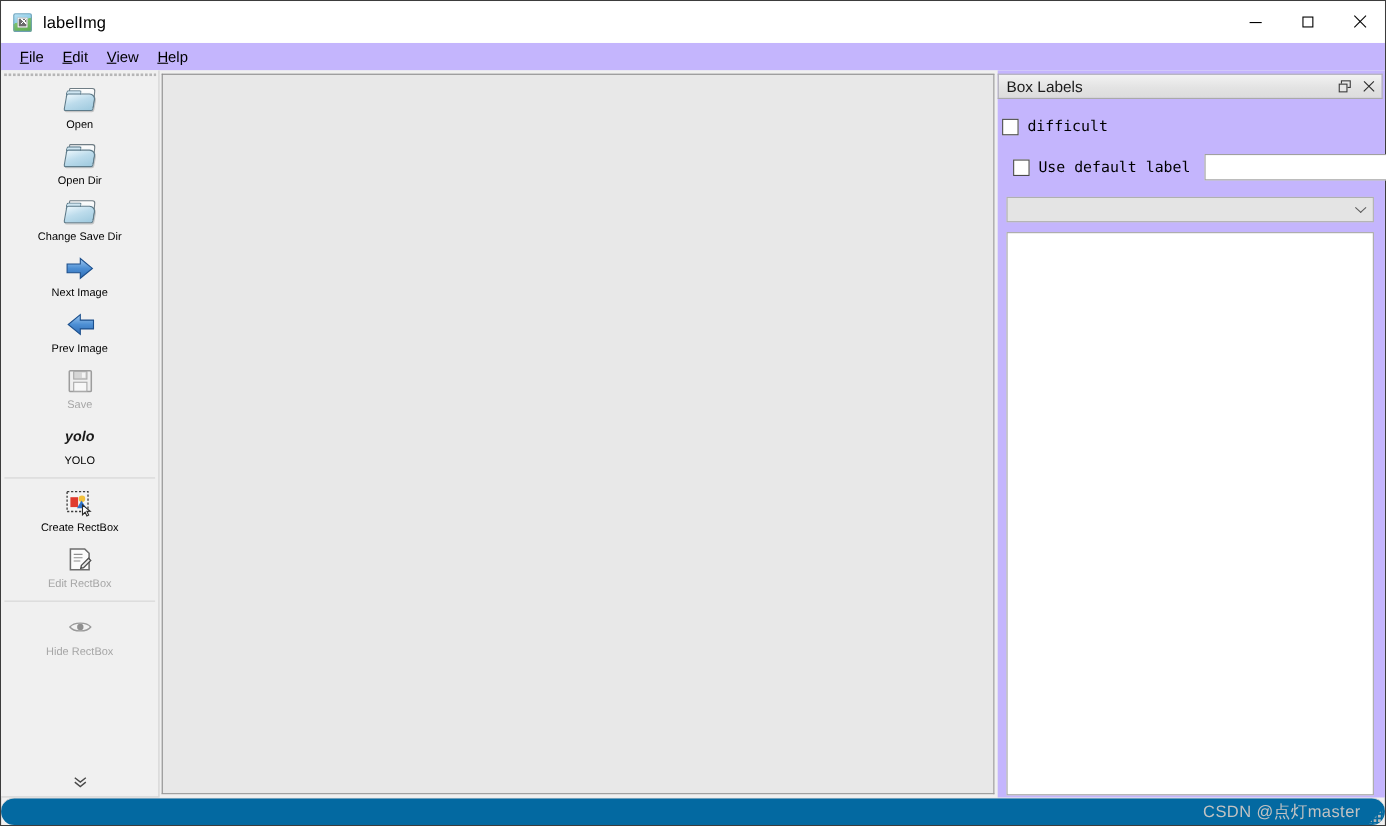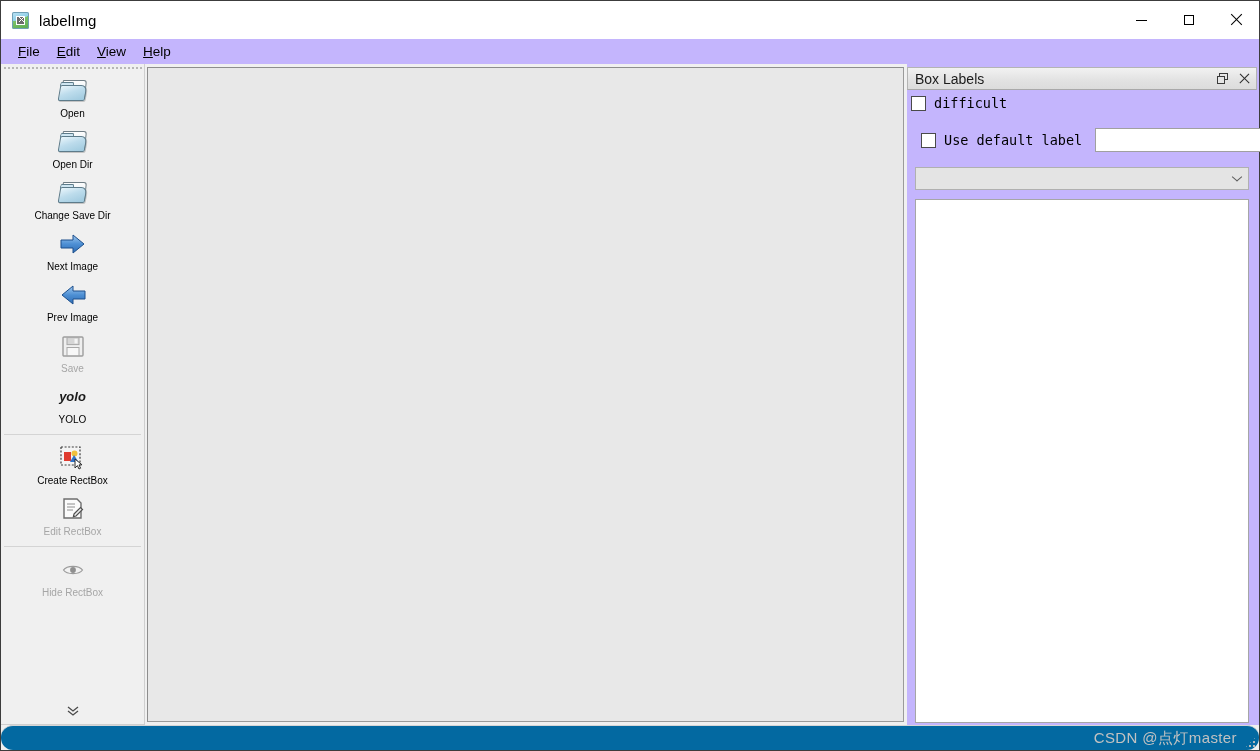--- a/index.html
+++ b/index.html
@@ -312,21 +312,21 @@
   .ic-x { width: 11px; height: 11px; position: relative; }
   .ic-x::before, .ic-x::after {
     content: ""; position: absolute;
     left: -1px; top: 5px; width: 13px; height: 1.3px; background: #2b2b2b;
   }
   .ic-x::before { transform: rotate(45deg); }
   .ic-x::after  { transform: rotate(-45deg); }
 
   .boxlabels-body {
     flex: 0 0 auto;
-    padding: 0 0 0 0;
+    padding: 12px 0 0 0;
   }
   .row-difficult {
     display: flex;
     align-items: center;
     padding: 2px 0 0 4px;
     height: 22px;
   }
   .row-default {
     display: flex;
     align-items: center;

